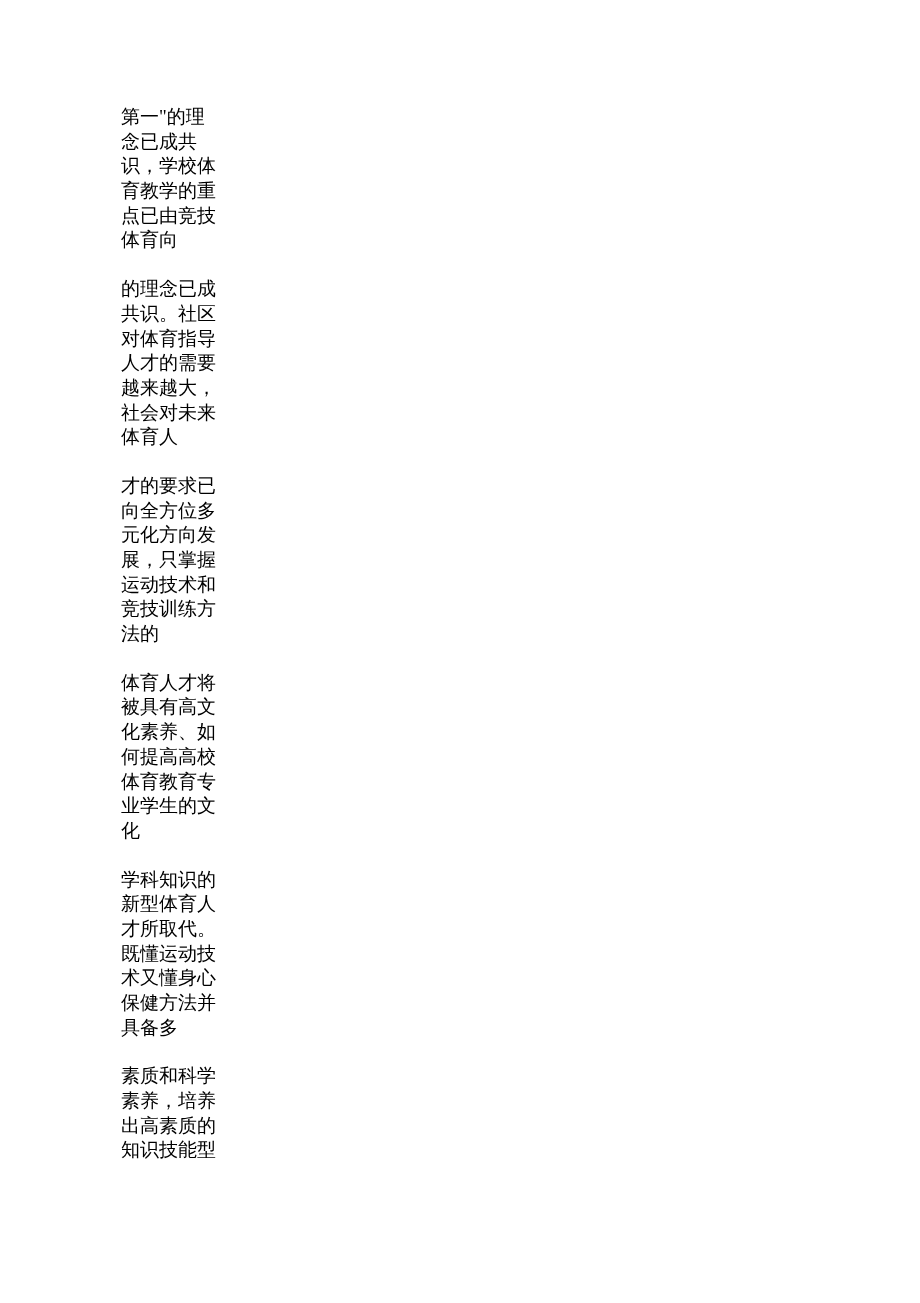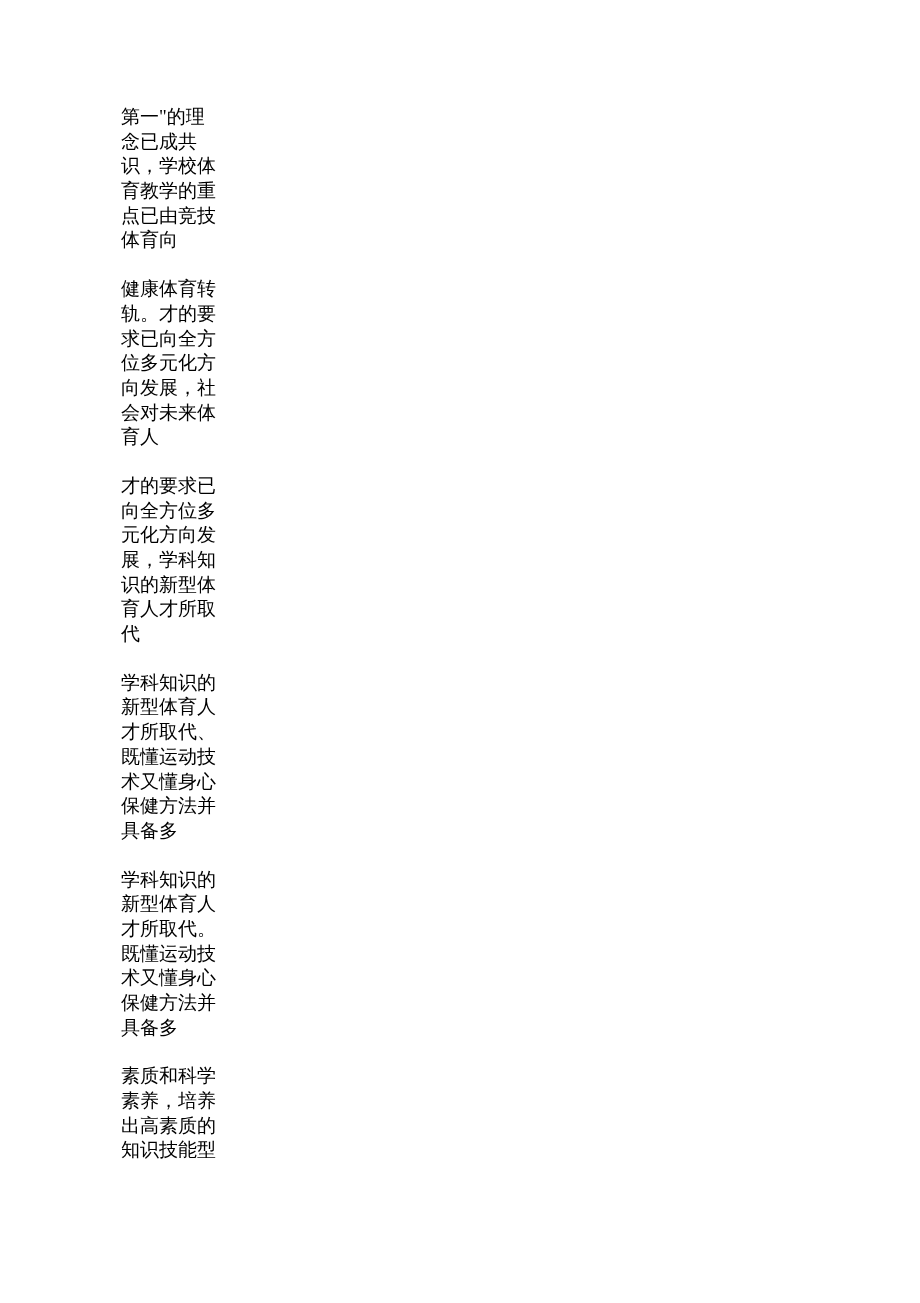--- a/index.html
+++ b/index.html
@@ -26,18 +26,18 @@
     }
     .paragraph:last-child {
       margin-bottom: 8px;
     }
   </style>
 </head>
 <body>
 
 <div class="content">
   <div class="paragraph">第一"的理念已成共识，学校体育教学的重点已由竞技体育向</div>
-  <div class="paragraph">健康体育转轨。才的要求已向全方位多元化方向发展，社会对未来体育人</div>
-  <div class="paragraph">才的要求已向全方位多元化方向发展，学科知识的新型体育人才所取代</div>
-  <div class="paragraph">学科知识的新型体育人才所取代、既懂运动技术又懂身心保健方法并具备多</div>
+  <div class="paragraph">的理念已成共识。社区对体育指导人才的需要越来越大，社会对未来体育人</div>
+  <div class="paragraph">才的要求已向全方位多元化方向发展，只掌握运动技术和竞技训练方法的</div>
+  <div class="paragraph">体育人才将被具有高文化素养、如何提高高校体育教育专业学生的文化</div>
   <div class="paragraph">学科知识的新型体育人才所取代。既懂运动技术又懂身心保健方法并具备多</div>
   <div class="paragraph">素质和科学素养，培养出高素质的知识技能型</div>
 </div>
 
 </body></html>

